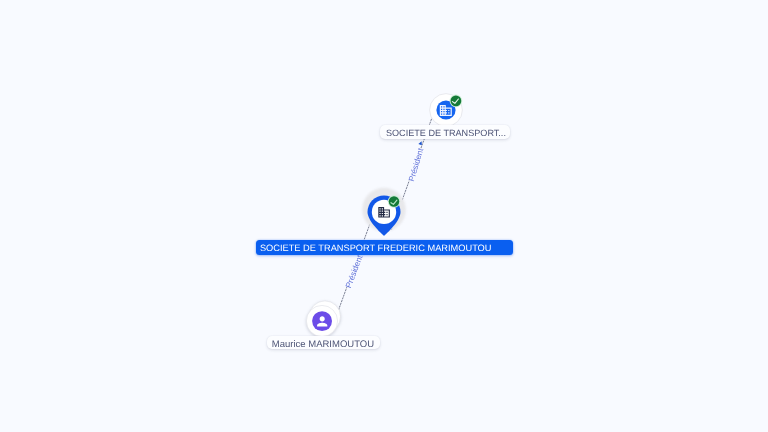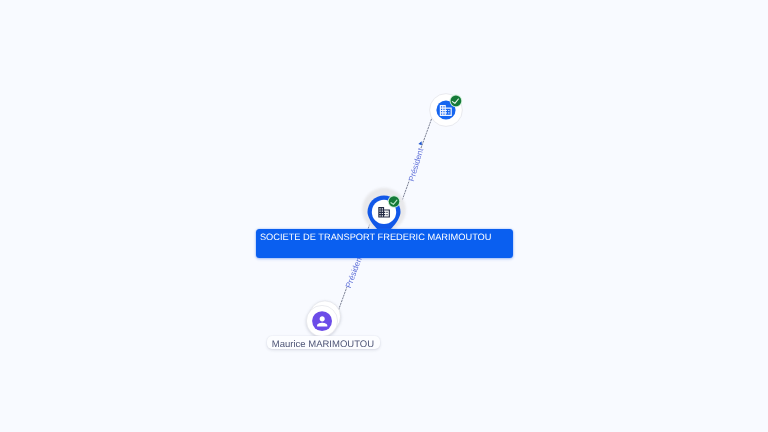--- a/index.html
+++ b/index.html
@@ -69,35 +69,38 @@
       <circle cx="30" cy="30" r="16.4" fill="#ffffff" stroke="#e9eaef" stroke-width="1"></circle>
       <circle cx="30" cy="30" r="9.6" fill="#1565f0"></circle>
       <g fill="#eef3fe" transform="translate(22.6,23.3) scale(0.6)">
         <path d="M12 7V3H2v18h20V7H12zM6 19H4v-2h2v2zm0-4H4v-2h2v2zm0-4H4V9h2v2zm0-4H4V5h2v2zm4 12H8v-2h2v2zm0-4H8v-2h2v2zm0-4H8V9h2v2zm0-4H8V5h2v2zm10 12h-8v-2h2v-2h-2v-2h2v-2h-2V9h8v10zm-2-8h-2v2h2v-2zm0 4h-2v2h2v-2z"></path>
       </g>
       <circle cx="39.9" cy="20.9" r="6.3" fill="#cdeed6"></circle>
       <circle cx="39.9" cy="20.9" r="5.35" fill="#157a38"></circle>
       <path d="M36.4 21.6 38.85 23.3 42.4 19.0" stroke="#eaf7ee" stroke-width="1.15" fill="none" stroke-linecap="round" stroke-linejoin="round"></path>
     </svg>
   </div>
+  <div class="chip" style="left:380.1px;top:125.2px;width:129.8px;height:13.7px;">
+    <span style="left:5.9px;top:3.0px;font-size:9.1px;">SOCIETE DE TRANSPORT...</span>
+  </div>
 
   <div class="node" style="left:384px;top:212px;">
     <svg width="80" height="80" style="position:absolute;left:-40px;top:-40px;" viewBox="0 0 80 80">
       <circle cx="40" cy="37.6" r="21.8" fill="#e8e8eb" style="filter:blur(1.1px)"></circle>
       <path d="M40 23.5a16.5 16.5 0 00-16.5 16.5c0 9.9 16.5 23.8 16.5 23.8S56.5 49.9 56.5 40A16.5 16.5 0 0040 23.5z" fill="#1258e8"></path>
       <circle cx="40" cy="39.9" r="12.2" fill="#ffffff"></circle>
       <g fill="#242b45" transform="translate(33.14,33.36) scale(0.58)">
         <path d="M12 7V3H2v18h20V7H12zM6 19H4v-2h2v2zm0-4H4v-2h2v2zm0-4H4V9h2v2zm0-4H4V5h2v2zm4 12H8v-2h2v2zm0-4H8v-2h2v2zm0-4H8V9h2v2zm0-4H8V5h2v2zm10 12h-8v-2h2v-2h-2v-2h2v-2h-2V9h8v10zm-2-8h-2v2h2v-2zm0 4h-2v2h2v-2z"></path>
       </g>
       <circle cx="50" cy="29.5" r="6.2" fill="#cdeed6"></circle>
       <circle cx="50" cy="29.5" r="5.25" fill="#157a38"></circle>
       <path d="M47.0 30.7 49.4 32.4 52.9 28.1" stroke="#b8e6c6" stroke-width="1.15" fill="none" stroke-linecap="round" stroke-linejoin="round"></path>
     </svg>
   </div>
-  <div class="chip sel" style="left:256.2px;top:229px;width:256.4px;height:29px;">
+  <div class="chip sel" style="left:256.2px;top:240px;width:256.4px;height:15px;">
     <span style="left:3.7px;top:3.4px;font-size:9.25px;">SOCIETE DE TRANSPORT FREDERIC MARIMOUTOU</span>
   </div>
 
   <div class="node" style="left:321px;top:321px;">
     <svg width="60" height="60" style="position:absolute;left:-30px;top:-30px;" viewBox="0 0 60 60">
       <g style="filter:drop-shadow(0 1px 1.6px rgba(60,65,90,.22))">
         <circle cx="33.9" cy="25.5" r="15.6" fill="#ffffff" stroke="#e3e4e9" stroke-width="0.7"></circle>
         <circle cx="31" cy="30" r="15.6" fill="#ffffff" stroke="#e3e4e9" stroke-width="0.7"></circle>
       </g>
       <circle cx="31.05" cy="30.1" r="9.95" fill="#6c4ce8"></circle>

